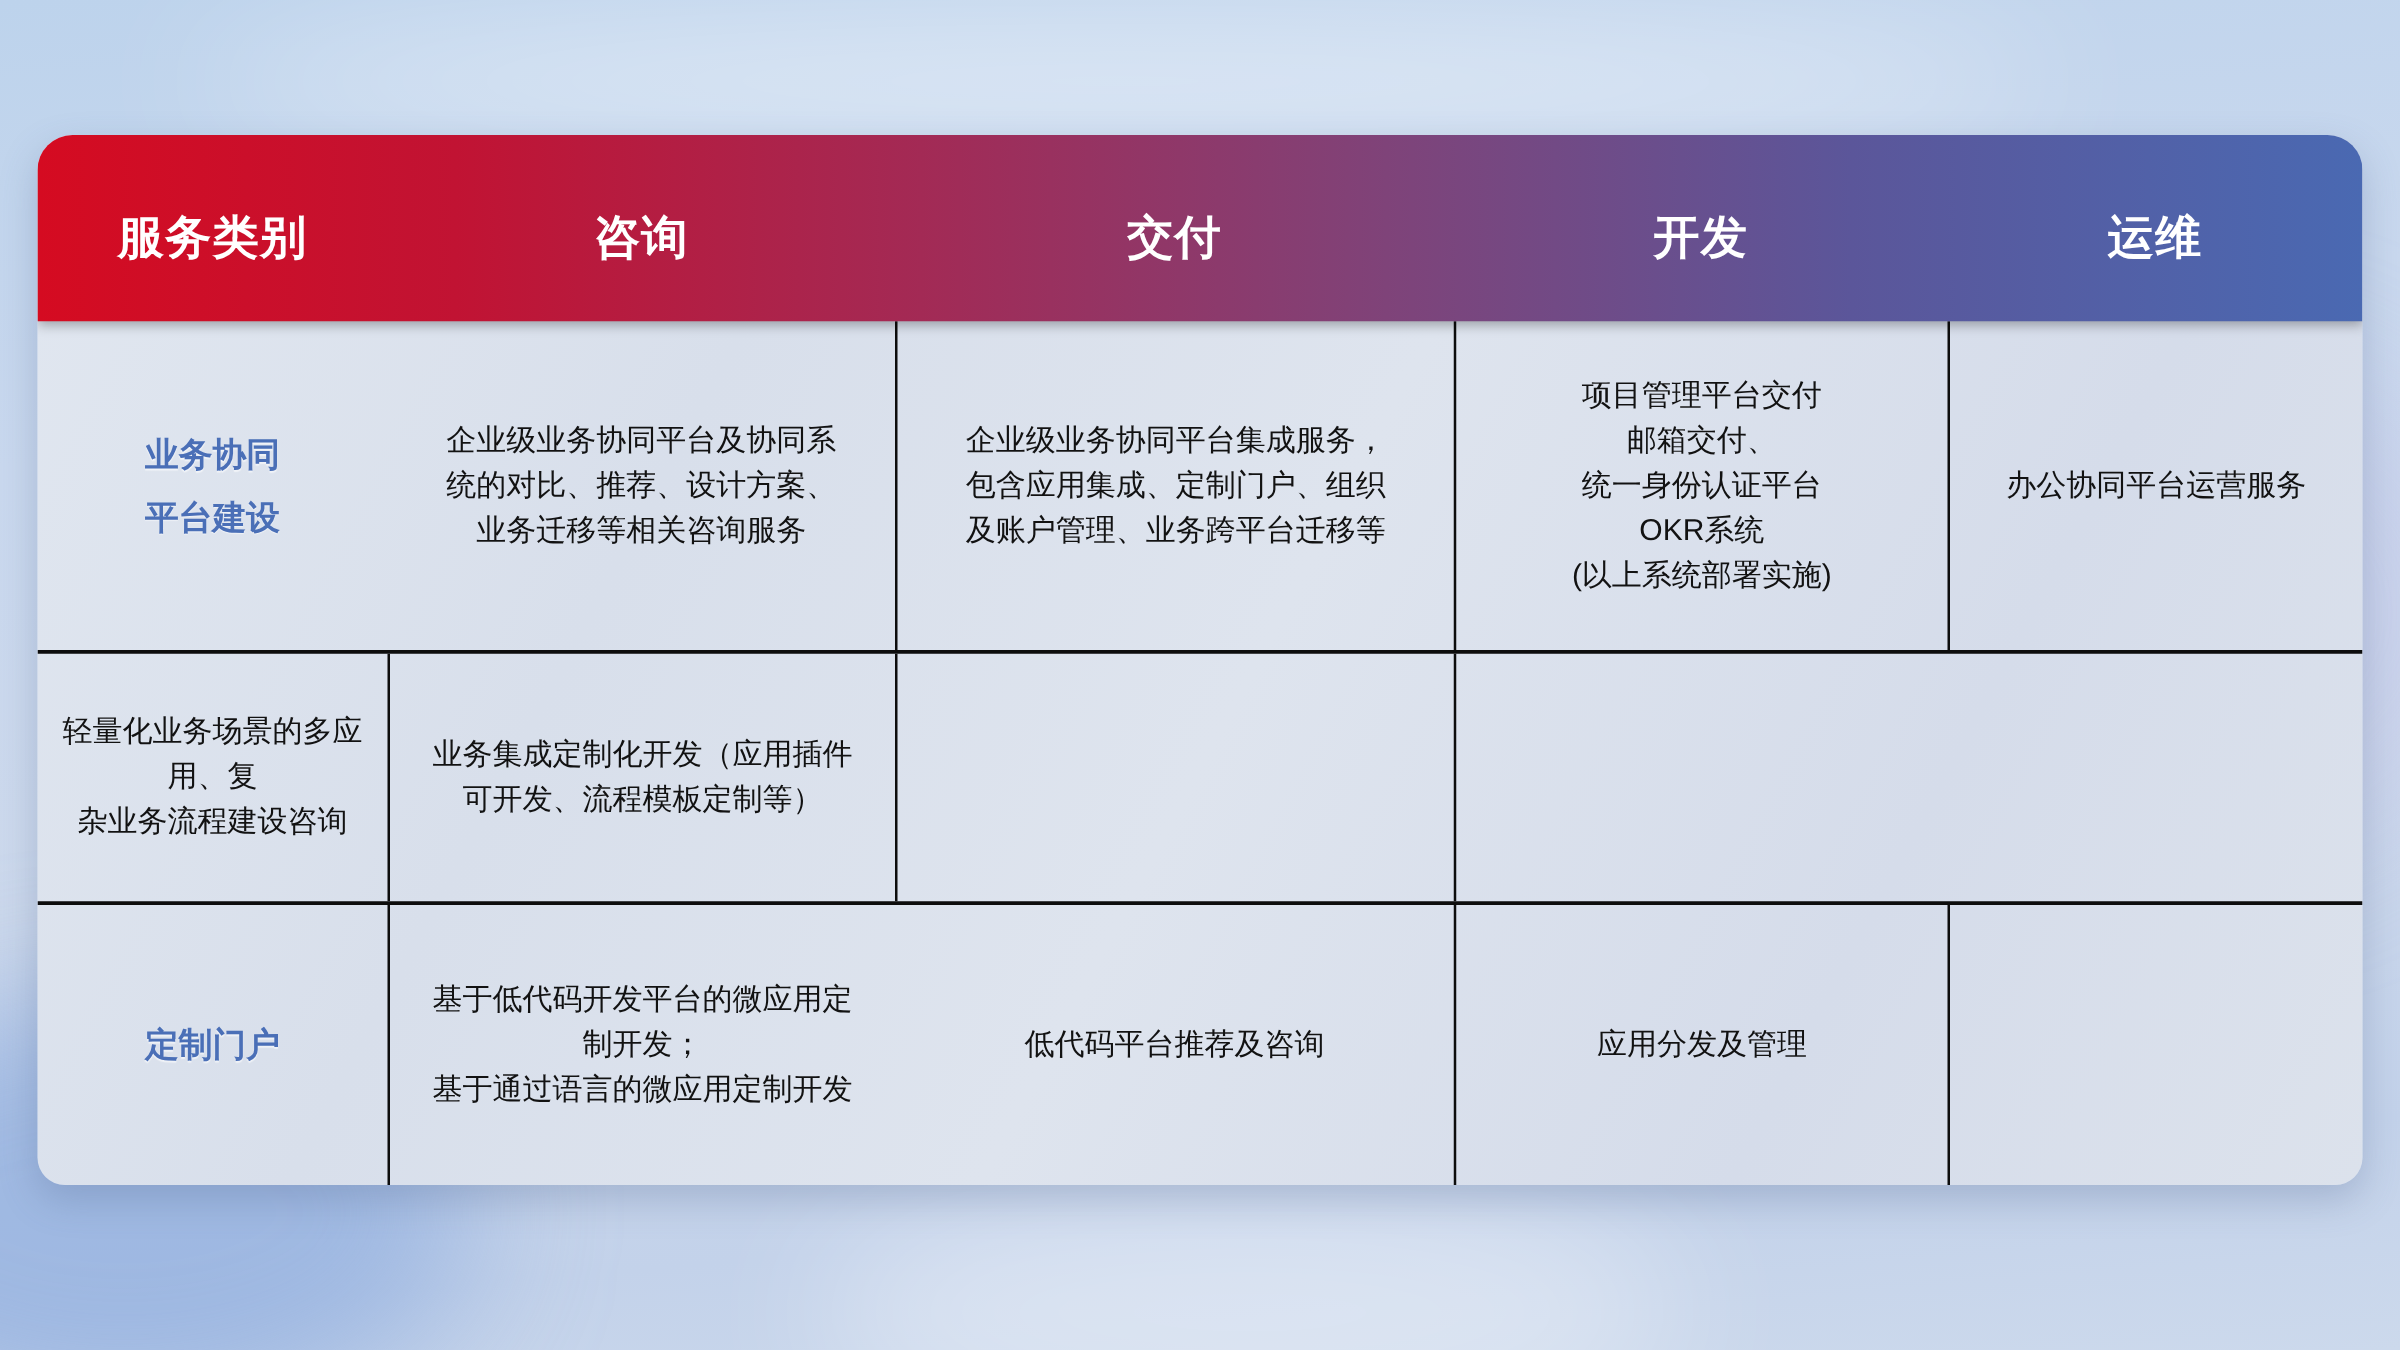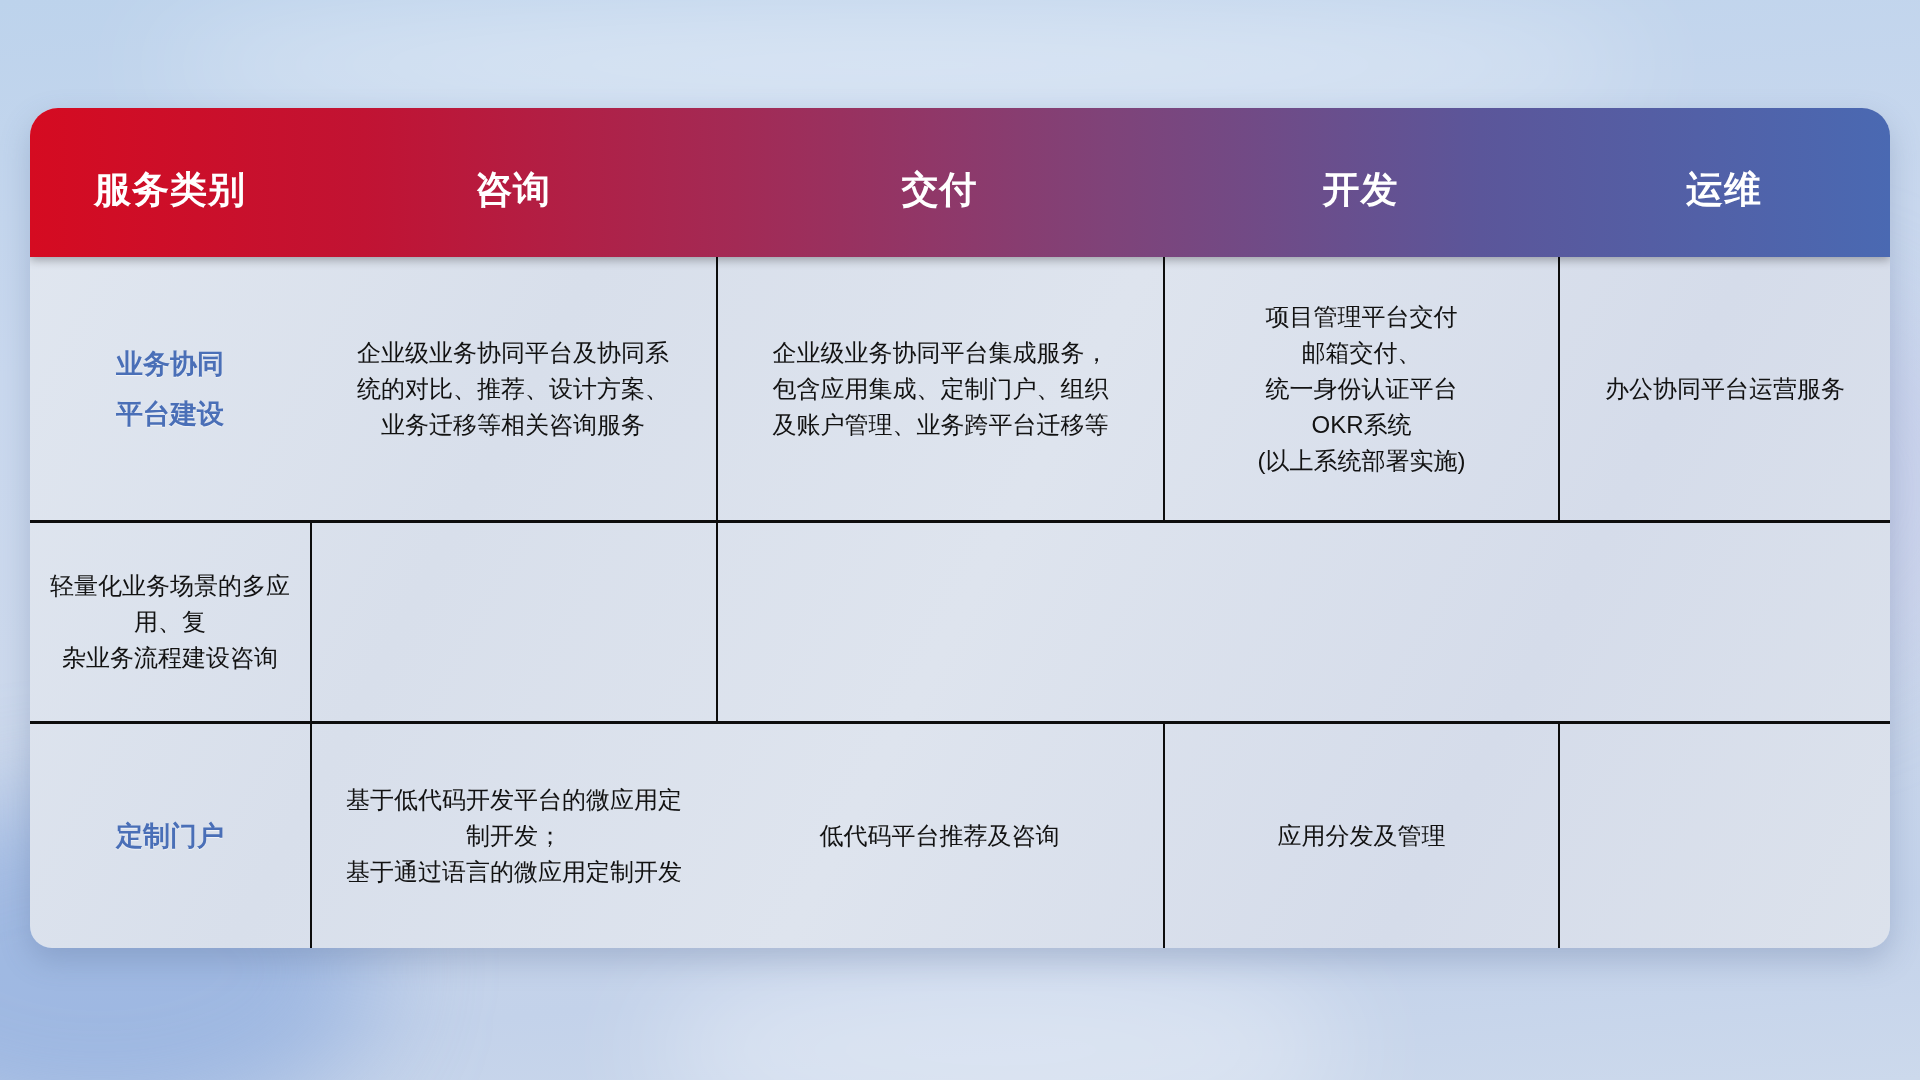--- a/index.html
+++ b/index.html
@@ -94,20 +94,22 @@
 邮箱交付、
 统一身份认证平台
 OKR系统
 (以上系统部署实施)</div>
         <div class="cell bordered">办公协同平台运营服务</div>
       </div>
 
       <div class="trow">
         <div class="cell">轻量化业务场景的多应用、复
 杂业务流程建设咨询</div>
+        <div class="cell bordered">业务集成定制化开发（应用插件
+可开发、流程模板定制等）</div>
         <div class="cell bordered"></div>
         <div class="cell bordered"></div>
       </div>
 
       <div class="trow">
         <div class="cell category">定制门户</div>
         <div class="cell bordered">基于低代码开发平台的微应用定
 制开发；
 基于通过语言的微应用定制开发</div>
         <div class="cell">低代码平台推荐及咨询</div>

